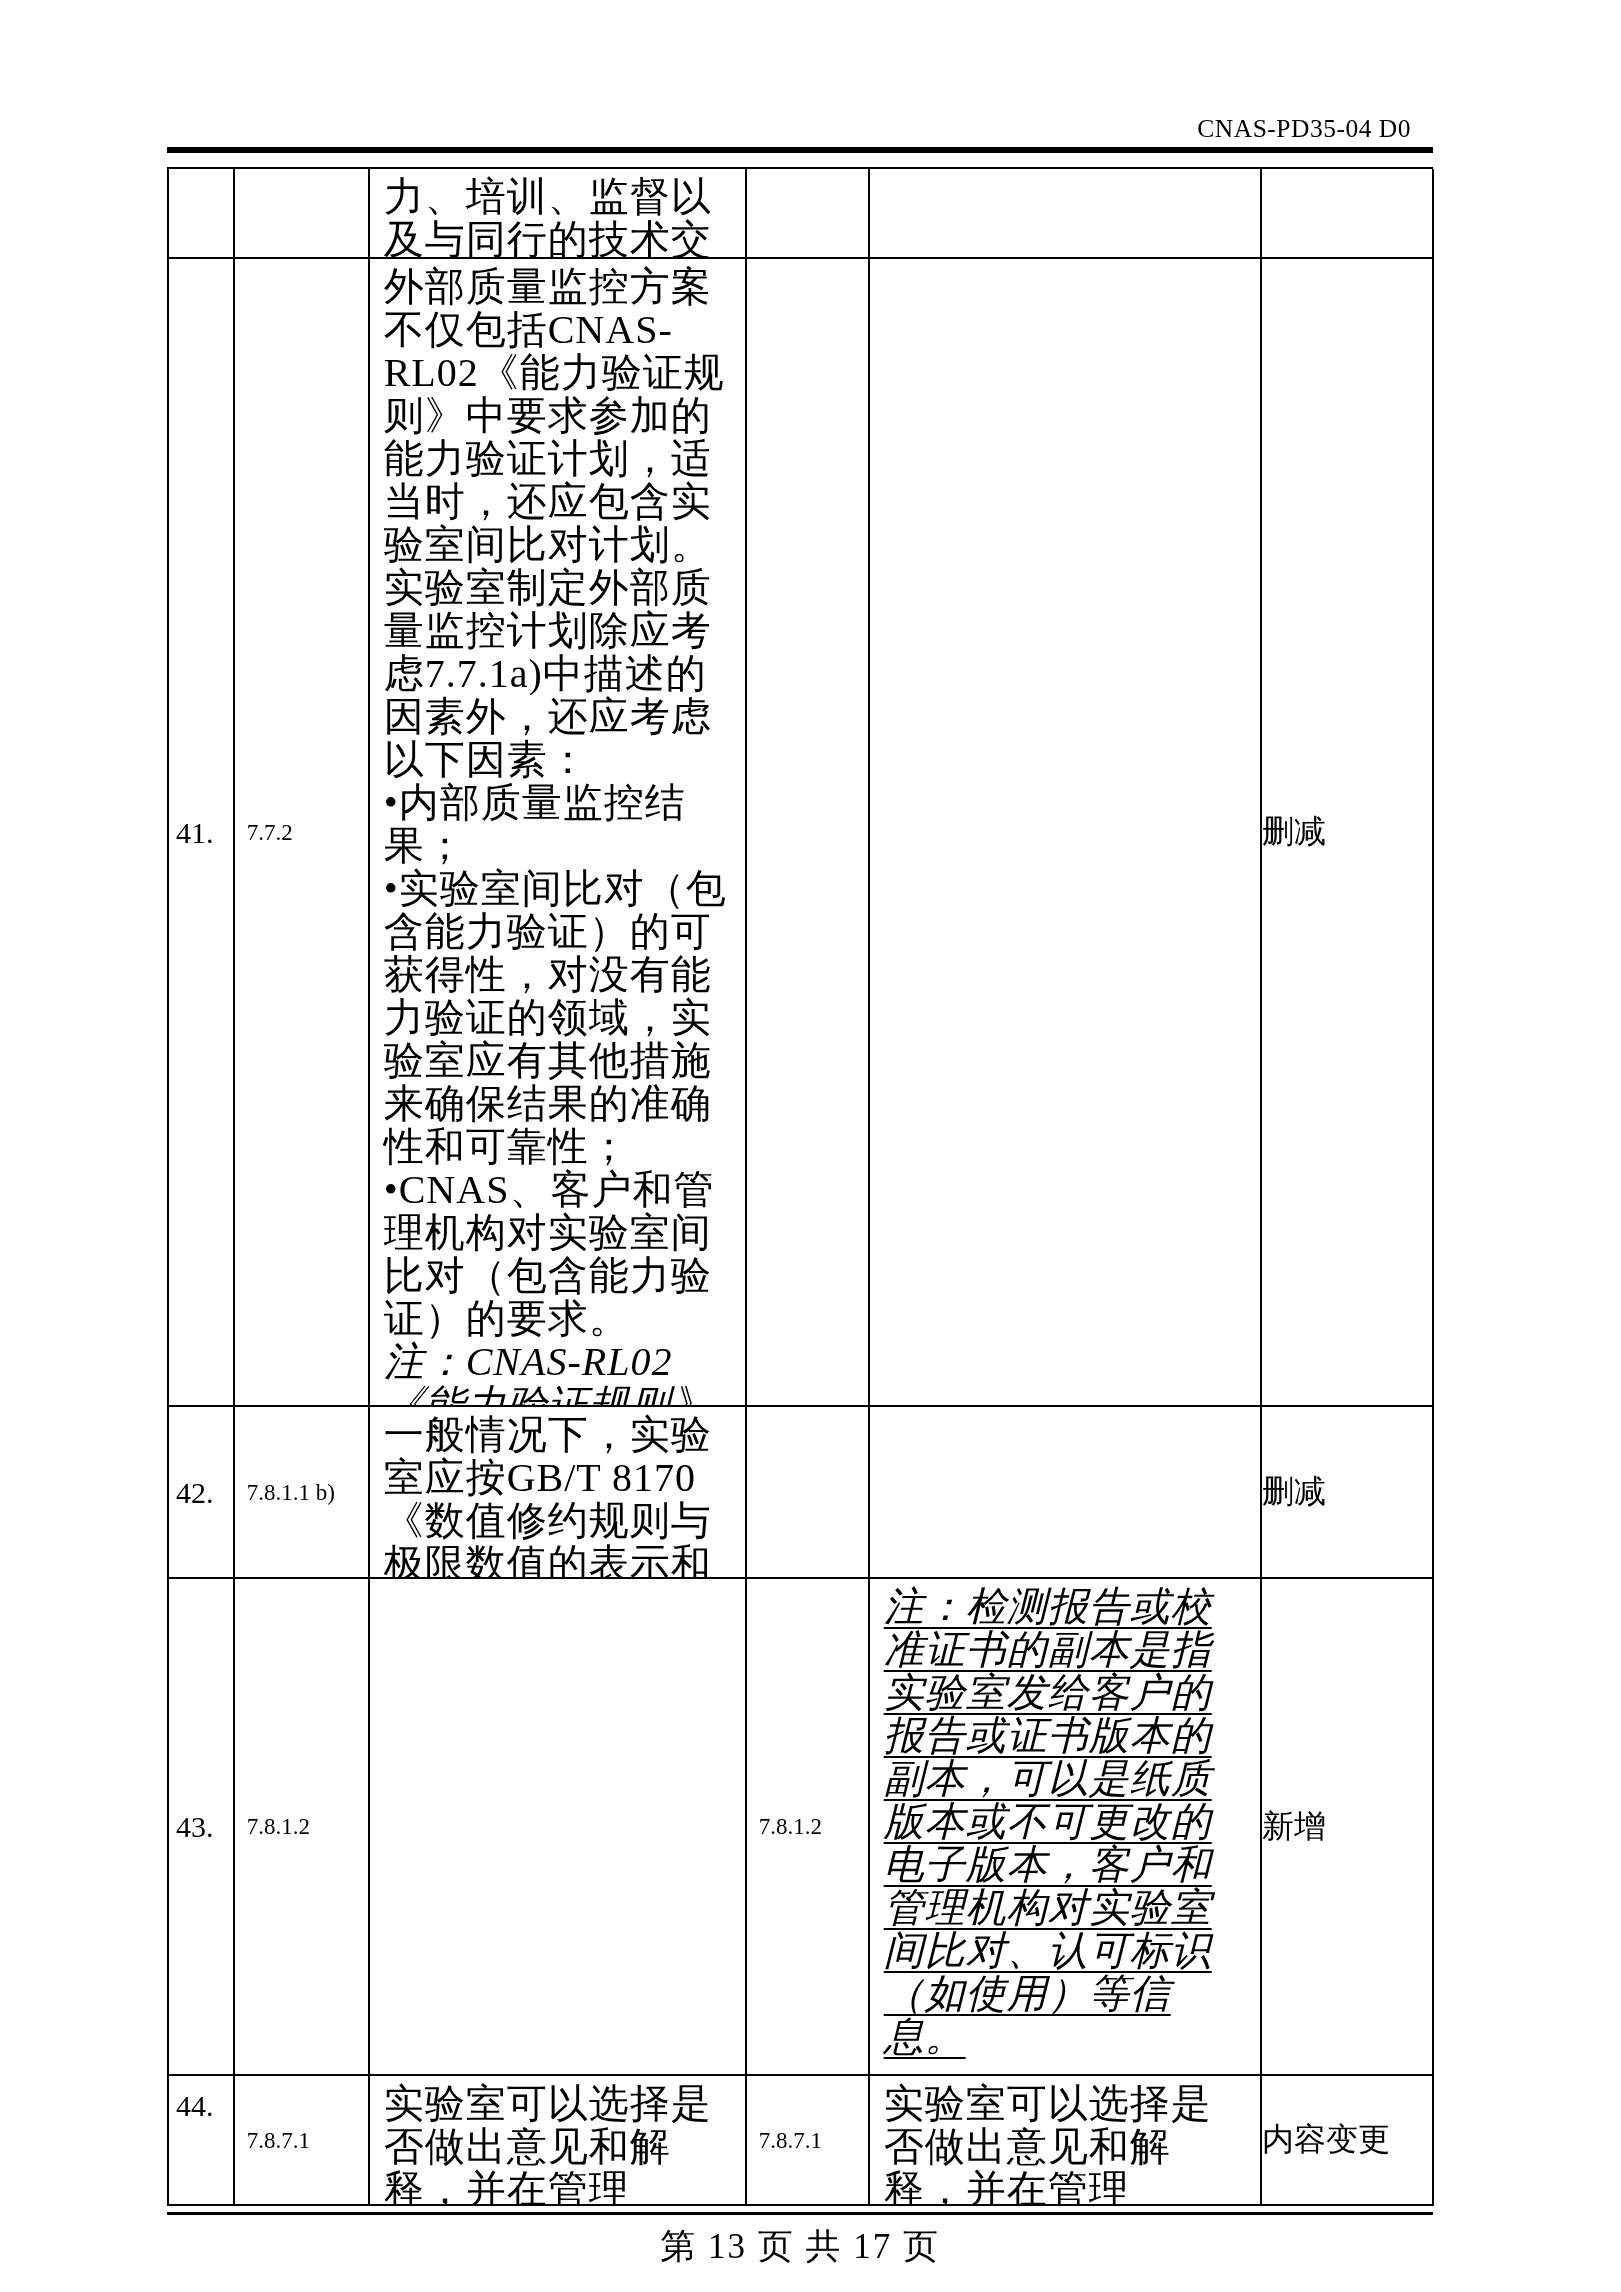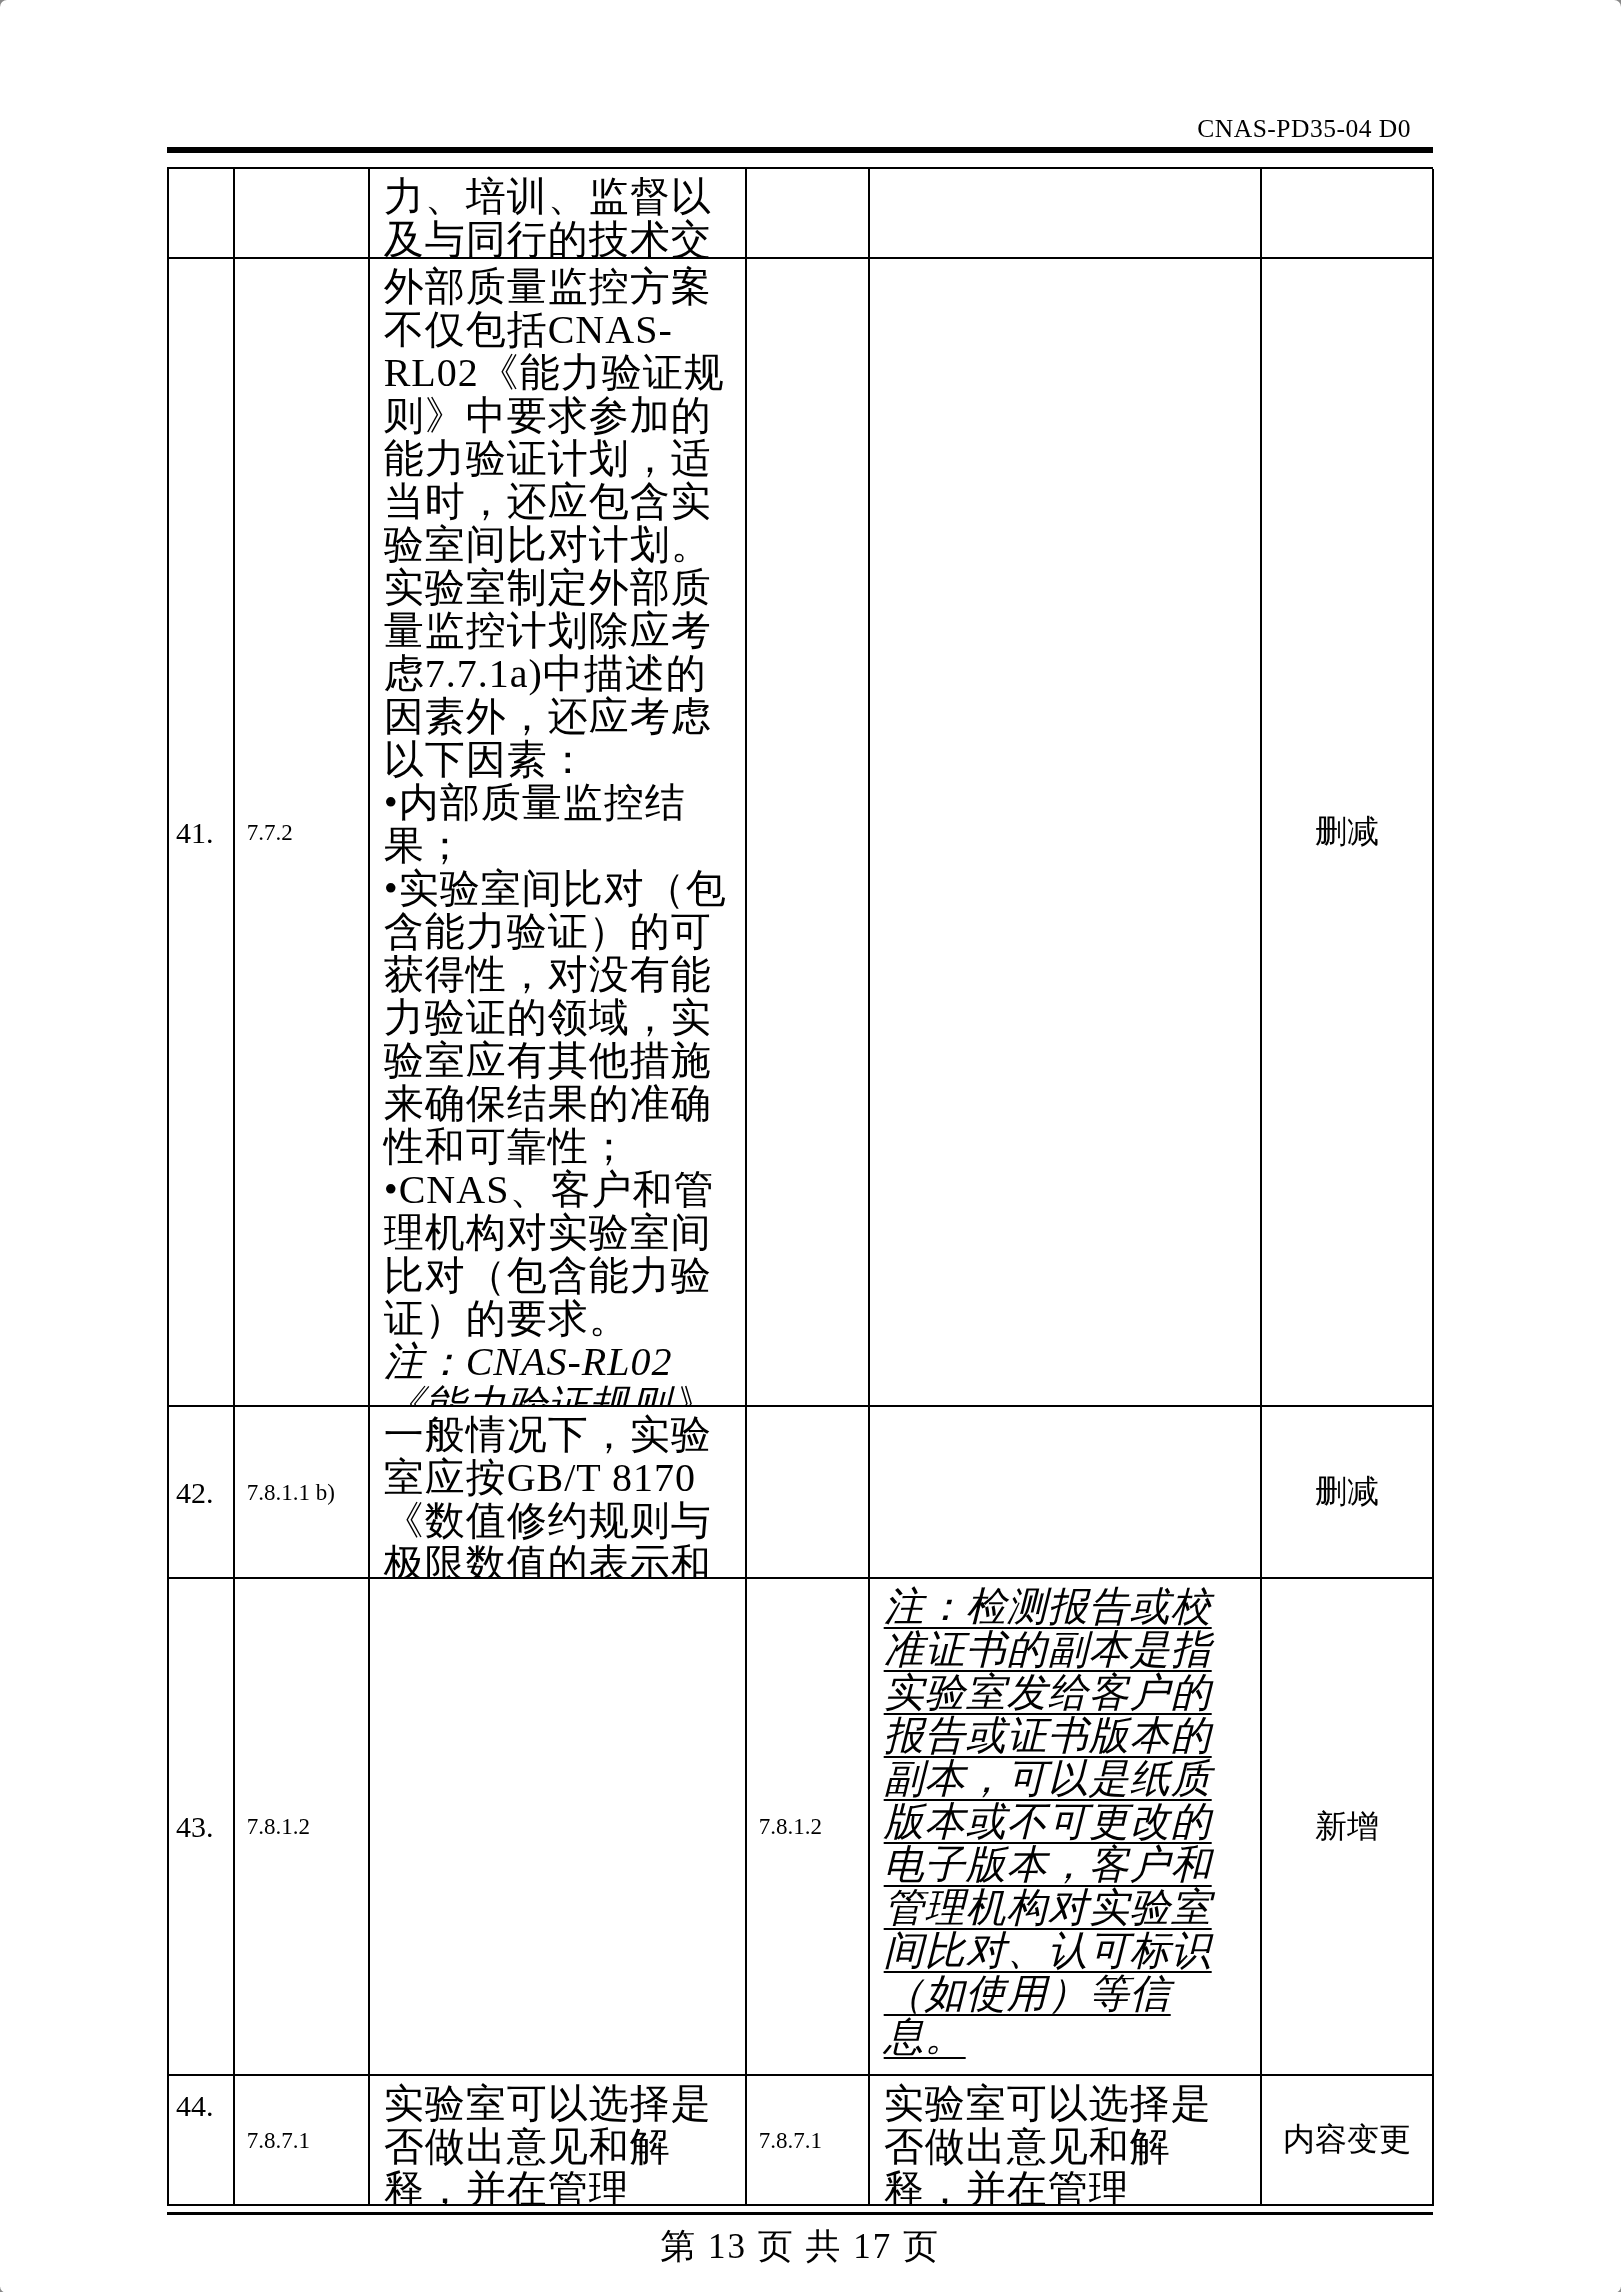--- a/index.html
+++ b/index.html
@@ -4,21 +4,20 @@
 <style>
   html, body { margin: 0; padding: 0; background: #888; }
   .page {
     position: relative;
     width: 1621px;
     height: 2293px;
     background: #ffffff;
     font-family: "Liberation Serif", "DejaVu Serif", serif;
     color: #000;
     overflow: hidden;
-    border-radius: 7px;
   }
   .header-code {
     position: absolute;
     left: 1039px;
     top: 114px;
     width: 372px;
     text-align: right;
     font-size: 25.5px;
     letter-spacing: 0.5px;
   }
@@ -73,21 +72,20 @@
     font-size: 40px;
     line-height: 43px;
     letter-spacing: 1px;
     padding: 5.9px 11.8px 0 13.7px;
     text-align: left;
   }
   .chg {
     font-size: 32px;
     display: flex;
     align-items: center;
-    justify-content: center;
   }
   .top-align { align-items: flex-start; padding-top: 7.8px; }
   .seg { margin: 0; }
   .kai { font-style: italic; }
   .u {
     text-decoration: underline;
     text-decoration-thickness: 2px;
     text-underline-offset: 6.9px;
   }
   .footer-rule {

